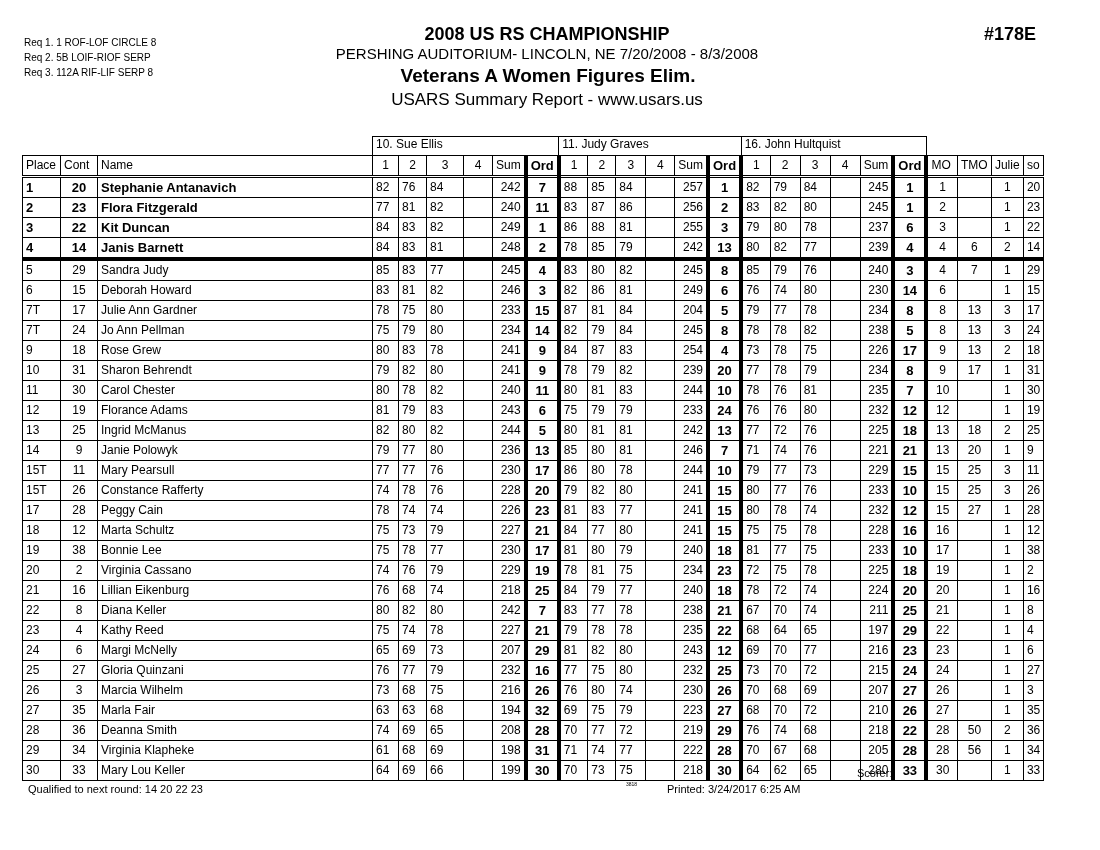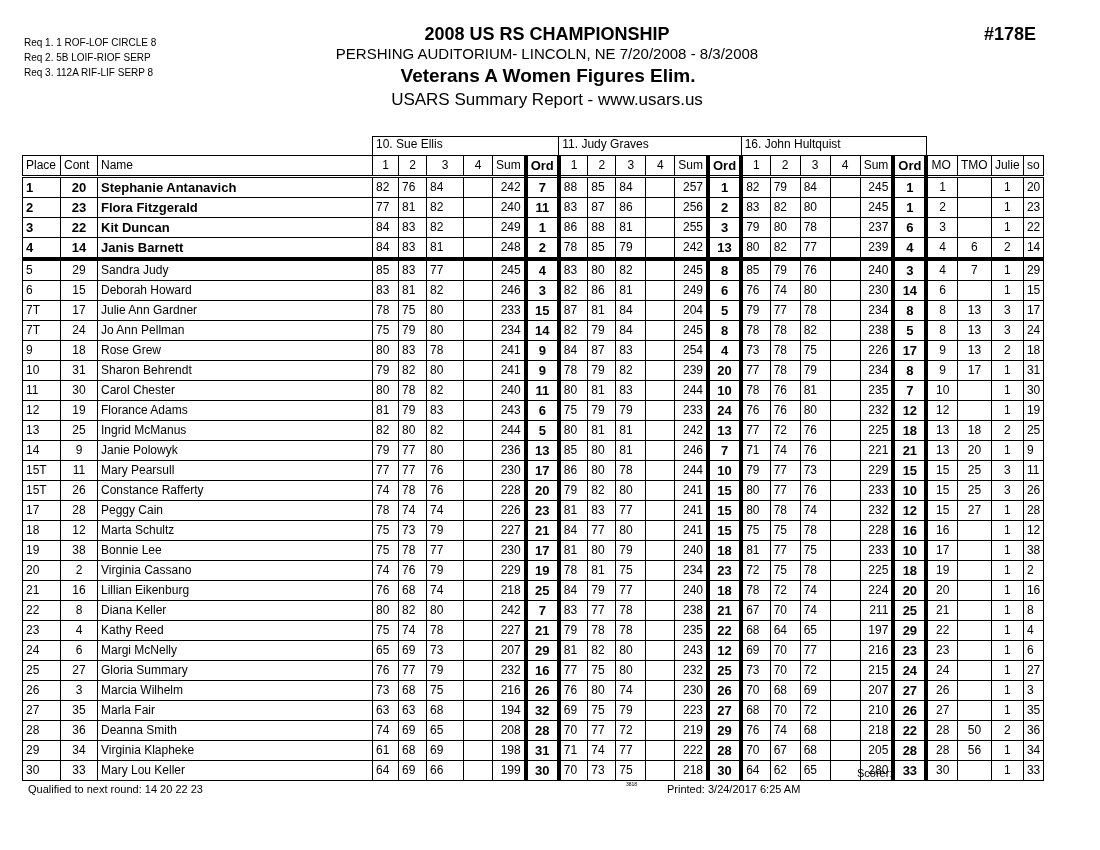--- a/index.html
+++ b/index.html
@@ -749,21 +749,21 @@
         <td class="sc r">216</td>
         <td class="ord">23</td>
         <td class="sc c">23</td>
         <td class="sc c"></td>
         <td class="sc c">1</td>
         <td class="sc">6</td>
       </tr>
       <tr>
         <td>25</td>
         <td class="c">27</td>
-        <td>Gloria Summary</td>
+        <td>Gloria Quinzani</td>
         <td class="sc">76</td>
         <td class="sc">77</td>
         <td class="sc">79</td>
         <td class="sc"></td>
         <td class="sc r">232</td>
         <td class="ord">16</td>
         <td class="sc">77</td>
         <td class="sc">75</td>
         <td class="sc">80</td>
         <td class="sc"></td>

